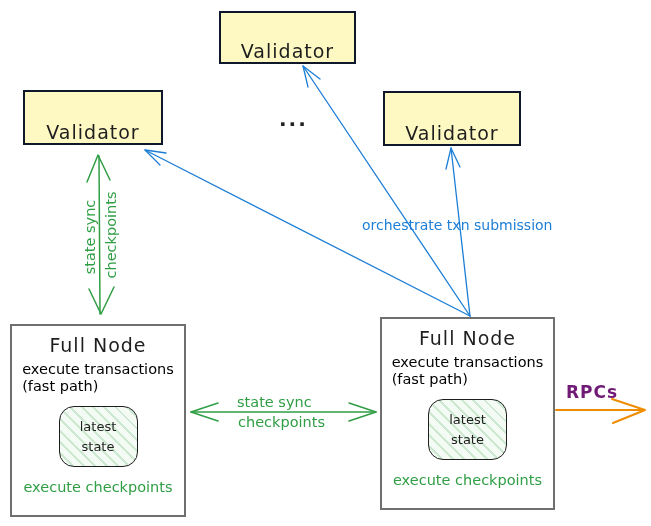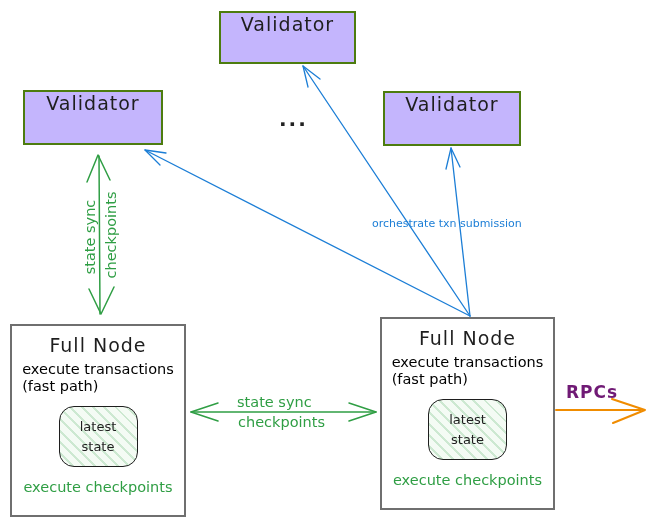--- a/index.html
+++ b/index.html
@@ -2,22 +2,22 @@
 <html><head>
 <meta charset="utf-8">
 <style>
   html,body{margin:0;padding:0;background:#ffffff;}
   .canvas{
     position:relative;width:651px;height:526px;background:#ffffff;overflow:hidden;
     font-family:"DejaVu Sans",sans-serif;color:#1e1e1e;
   }
   .arrows{position:absolute;left:0;top:0;width:651px;height:526px;}
   .box{
-    position:absolute;background:#c4b5fd;border:2px solid #4d7c0f;
-    display:flex;align-items:flex-start;justify-content:center;box-sizing:border-box;
+    position:absolute;background:#fef9c3;border:2px solid #0f172a;
+    display:flex;align-items:flex-end;justify-content:center;box-sizing:border-box;
   }
   .validator span{font-size:19px;letter-spacing:1px;color:#1e1e1e;}
   .v-top{left:219px;top:11px;width:137px;height:53px;}
   .v-left{left:23px;top:90px;width:140px;height:55px;}
   .v-right{left:383px;top:91px;width:138px;height:55px;}
   .ellipsis{position:absolute;left:279px;top:107px;font-size:20px;font-weight:bold;letter-spacing:2px;color:#222;}
   .fullnode{
     position:absolute;background:#ffffff;border:2px solid #6f6f6f;box-sizing:border-box;
     display:flex;flex-direction:column;align-items:center;
   }
@@ -31,21 +31,21 @@
     font-size:13px;line-height:20px;color:#1e1e1e;
     background-color:#f4fbf4;
     background-image:repeating-linear-gradient(45deg,rgba(47,158,68,0.20) 0px,rgba(47,158,68,0.20) 2px,transparent 2px,transparent 8px);
   }
   .fn-footer{margin-top:12px;font-size:14.5px;color:#2f9e44;}
   .vlabel{
     position:absolute;transform:translate(-50%,-50%) rotate(-90deg);
     white-space:nowrap;font-size:14.5px;color:#2f9e44;
   }
   .hlabel{position:absolute;white-space:nowrap;font-size:14.5px;color:#2f9e44;text-align:center;}
-  .orchestrate{position:absolute;left:372px;top:217px;font-size:11px;color:#1c7ed6;white-space:nowrap;}
+  .orchestrate{position:absolute;left:362px;top:217px;font-size:14px;color:#1c7ed6;white-space:nowrap;}
   .rpcs{position:absolute;left:566px;top:382px;font-size:17px;font-weight:bold;color:#701a75;letter-spacing:1px;}
 </style>
 </head>
 <body>
 
 <div class="canvas">
 
   <svg class="arrows" viewBox="0 0 651 526" fill="none" stroke-linecap="round" stroke-linejoin="round">
 
     <line x1="99" y1="156" x2="100" y2="314" stroke-width="1.5" stroke="#2f9e44"></line>

